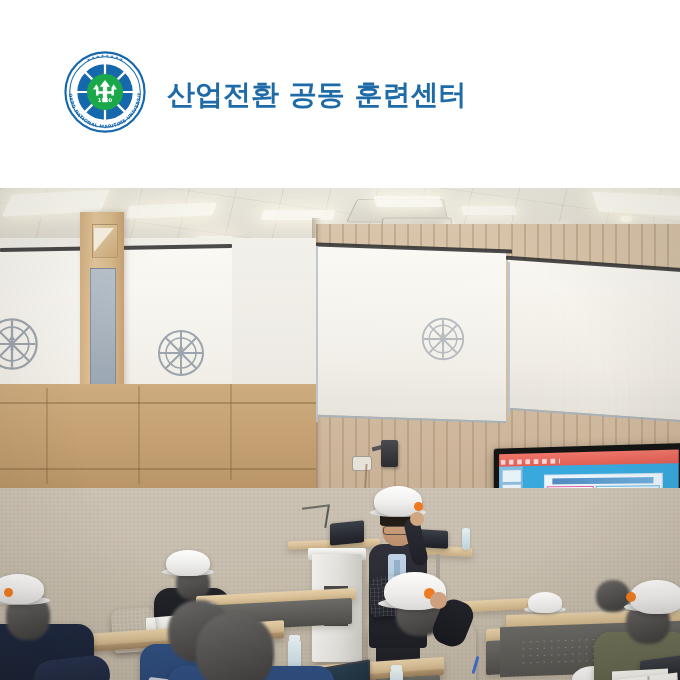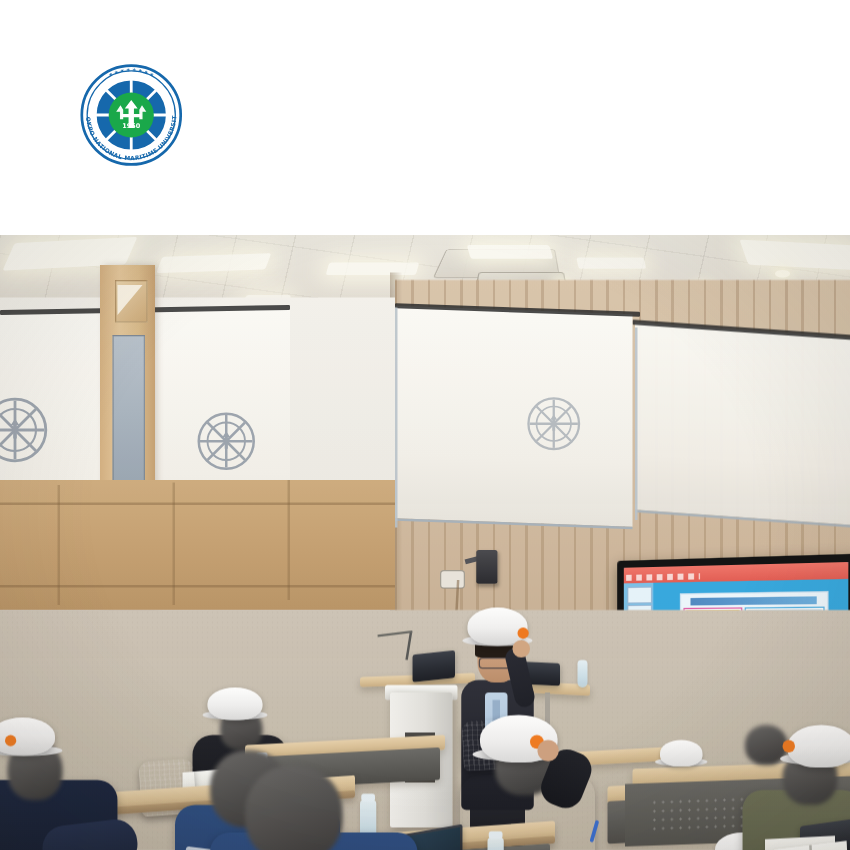--- a/index.html
+++ b/index.html
@@ -537,20 +537,21 @@
           </defs>
           <g fill="#1668ac" font-family="DejaVu Sans, sans-serif" font-weight="bold">
             <text font-size="6">
               <textPath href="#arcTop" startOffset="50%" text-anchor="middle">* * * * * * * *</textPath>
             </text>
           </g>
         </svg>
       </div>
 
       <div class="wordmark">
+        <div class="subtitle-ko">산업전환 공동 훈련센터</div>
       </div>
 
     </div>
   </header>
 
   <figure class="photo" style="margin:0;">
 
     <div class="ph ceiling"></div>
     <div class="ph ceil-grid"></div>
     <div class="ph ac-vent2"></div>

